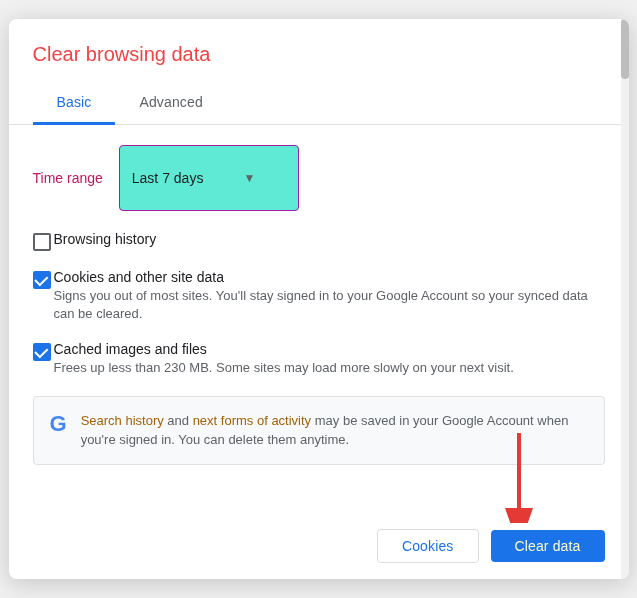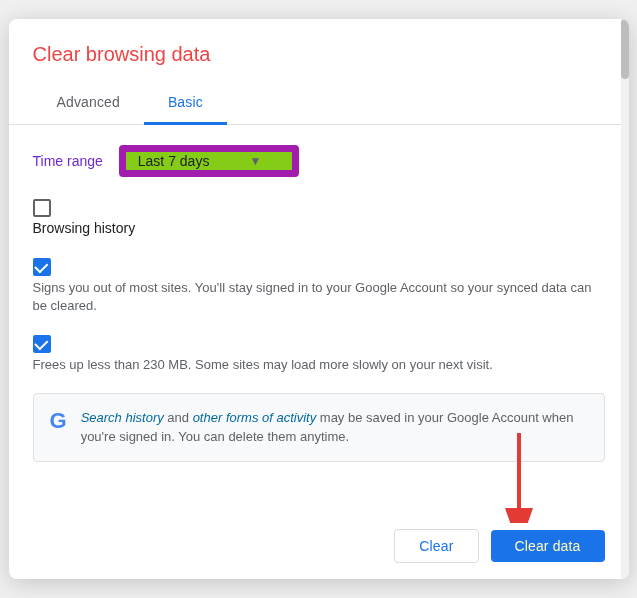--- a/index.html
+++ b/index.html
@@ -67,46 +67,45 @@
       border-radius: 4px;
     }
     .time-range-row {
       display: flex;
       align-items: center;
       margin-bottom: 20px;
       gap: 16px;
     }
     .time-range-label {
       font-size: 14px;
-      color: #6d28d9;
+      color: #be185d;
       white-space: nowrap;
     }
     .time-range-select {
       display: flex;
       align-items: center;
-      border: 7px solid #a21caf;
-      border-radius: 4px;
-      padding: 1px 12px;
+      border: 1px solid #a21caf;
+      border-radius: 4px;
+      padding: 24px 12px;
       font-size: 14px;
       color: #202124;
       cursor: pointer;
       gap: 40px;
       min-width: 180px;
-      background: #84cc16;
+      background: #5eead4;
     }
     .time-range-select .arrow {
       font-size: 12px;
       color: #5f6368;
     }
     .checkbox-row {
       display: flex;
       align-items: flex-start;
       margin-bottom: 18px;
       gap: 3px;
-      flex-direction: column;
     }
     .checkbox-wrap {
       margin-top: 2px;
       flex-shrink: 0;
     }
     .checkbox {
       width: 18px;
       height: 18px;
       border: 2px solid #5f6368;
       border-radius: 2px;
@@ -160,23 +159,22 @@
       flex-shrink: 0;
       margin-top: 0;
       font-family: Arial, sans-serif;
     }
     .info-text {
       font-size: 13px;
       color: #5f6368;
       line-height: 1.5;
     }
     .info-text a {
-      color: #0369a1;
+      color: #a16207;
       text-decoration: none;
-      font-style: italic;
     }
     .dialog-footer {
       display: flex;
       justify-content: flex-end;
       align-items: center;
       padding: 16px 24px;
       gap: 12px;
       position: relative;
     }
     .btn-cancel {
@@ -230,22 +228,22 @@
 
 <div class="dialog">
 
   <div class="scrollbar-indicator">
     <div class="scrollbar-thumb"></div>
   </div>
 
   <div class="dialog-title">Clear browsing data</div>
 
   <div class="tabs">
+    <div class="tab active">Basic</div>
     <div class="tab">Advanced</div>
-    <div class="tab active">Basic</div>
   </div>
 
   <div class="dialog-content">
     <div class="time-range-row">
       <span class="time-range-label">Time range</span>
       <div class="time-range-select">
         <span>Last 7 days</span>
         <span class="arrow">▼</span>
       </div>
     </div>
@@ -257,47 +255,49 @@
       <div class="checkbox-text">
         <div class="checkbox-title">Browsing history</div>
       </div>
     </div>
 
     <div class="checkbox-row">
       <div class="checkbox-wrap">
         <div class="checkbox checked"></div>
       </div>
       <div class="checkbox-text">
+        <div class="checkbox-title">Cookies and other site data</div>
         <div class="checkbox-desc">Signs you out of most sites. You'll stay signed in to your Google Account so your synced data can be cleared.</div>
       </div>
     </div>
 
     <div class="checkbox-row">
       <div class="checkbox-wrap">
         <div class="checkbox checked"></div>
       </div>
       <div class="checkbox-text">
+        <div class="checkbox-title">Cached images and files</div>
         <div class="checkbox-desc">Frees up less than 230 MB. Some sites may load more slowly on your next visit.</div>
       </div>
     </div>
 
     <div class="info-row">
       <div class="google-g">G</div>
       <div class="info-text">
-        <a href="#">Search history</a><span> and </span><a href="#">other forms of activity</a><span> may be saved in your Google Account when you're signed in. You can delete them anytime.</span>
+        <a href="#">Search history</a><span> and </span><a href="#">next forms of activity</a><span> may be saved in your Google Account when you're signed in. You can delete them anytime.</span>
       </div>
     </div>
   </div>
 
   <div class="dialog-footer">
 
     <svg class="arrow-indicator" width="60" height="90" viewBox="0 0 60 90">
       <defs>
         <marker id="arrowhead" markerWidth="10" markerHeight="7" refX="0" refY="3.5" orient="auto">
           <polygon points="0 0, 10 3.5, 0 7" fill="#e53935"></polygon>
         </marker>
       </defs>
       <line x1="30" y1="0" x2="30" y2="75" stroke="#e53935" stroke-width="4" marker-end="url(#arrowhead)"></line>
     </svg>
-    <button class="btn-cancel">Clear</button>
+    <button class="btn-cancel">Cookies</button>
     <button class="btn-clear">Clear data</button>
   </div>
 </div>
 
 </body></html>

